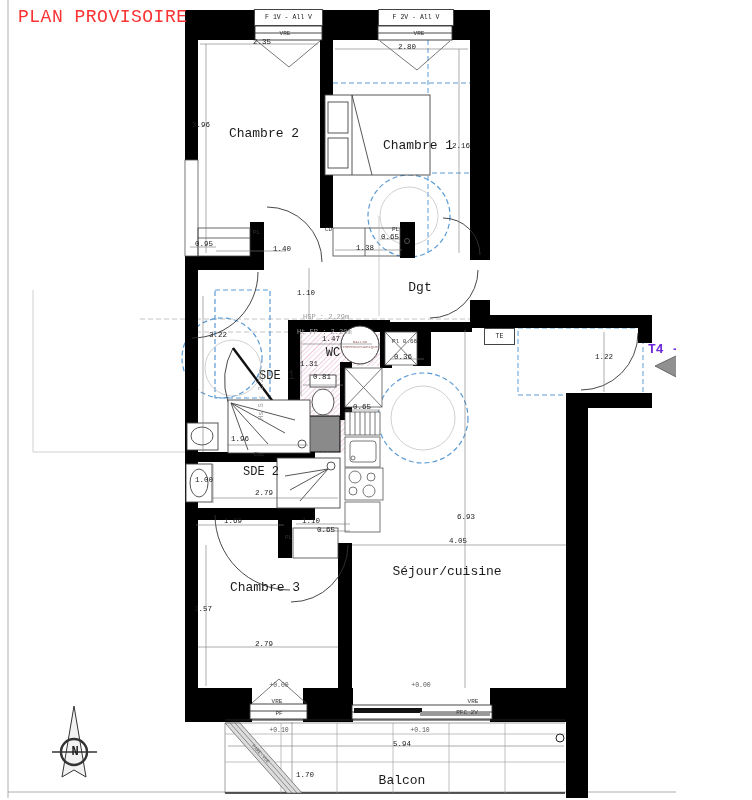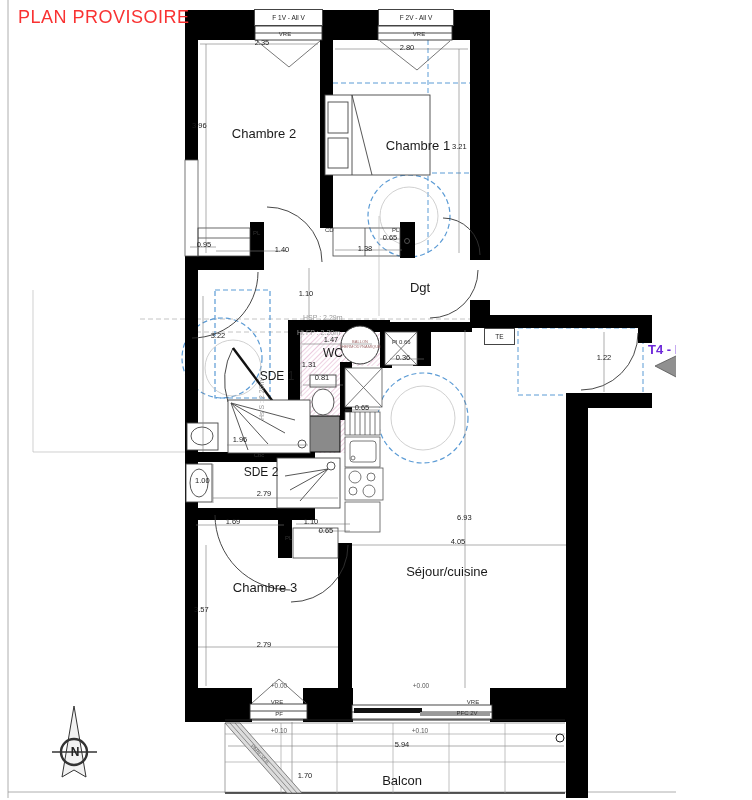--- a/index.html
+++ b/index.html
@@ -1,17 +1,17 @@
 <!DOCTYPE html>
 <html><head>
 <meta charset="utf-8">
 <style>
   html,body{margin:0;padding:0;background:#fff;}
   #page{position:relative;width:676px;height:800px;background:#ffffff;overflow:hidden;
-        font-family:Liberation Sans, sans-serif;}
+        font-family:Liberation Mono, monospace;}
   #plan-svg{position:absolute;left:0;top:0;}
   .t{position:absolute;white-space:nowrap;color:#1a1a1a;line-height:1;}
   .cx{transform:translateX(-50%);}
   .room{font-size:13px;}
   .big{font-size:12px;}
   .dim{font-size:7.5px;color:#1c1c1c;}
   .tiny{font-size:6px;color:#333;}
   .grey{font-size:7px;color:#9a9a9a;}
   .lvl{font-size:6.5px;color:#555;}
   .title{font-size:18px;color:#f93232;letter-spacing:.5px;}
@@ -280,21 +280,21 @@
     </div>
 <div class="wlabel" style="left:378px;top:9px;width:74px;height:15px;">
       <span>F 2V - All V</span>
     </div>
 <span class="t tiny cx" style="left:285px;top:31px;">VRE</span>
 <span class="t tiny cx" style="left:419px;top:31px;">VRE</span>
 
 <span class="t dim cx" style="left:262px;top:39px;text-align:center;">2.35</span>
 <span class="t dim cx" style="left:407px;top:44px;">2.80</span>
 <span class="t dim" style="left:192px;top:122px;">3.96</span>
-<span class="t dim" style="left:452px;top:143px;">3.21</span>
+<span class="t dim" style="left:452px;top:143px;">2.16</span>
 
 <span class="t room cx" style="left:264px;top:127px;">Chambre 2</span>
 <span class="t room cx" style="left:418px;top:139px;">Chambre 1</span>
 
 <span class="t tiny" style="left:253px;top:230px;">PL</span>
 <span class="t dim cx" style="left:204px;top:241px;">0.95</span>
 <span class="t dim cx" style="left:242px;top:246px;margin-left:40px;">1.40</span>
 <span class="t tiny" style="left:325px;top:227px;">CD</span>
 <span class="t tiny" style="left:392px;top:227px;">PL</span>
 <span class="t dim cx" style="left:390px;top:234px;">0.65</span>

